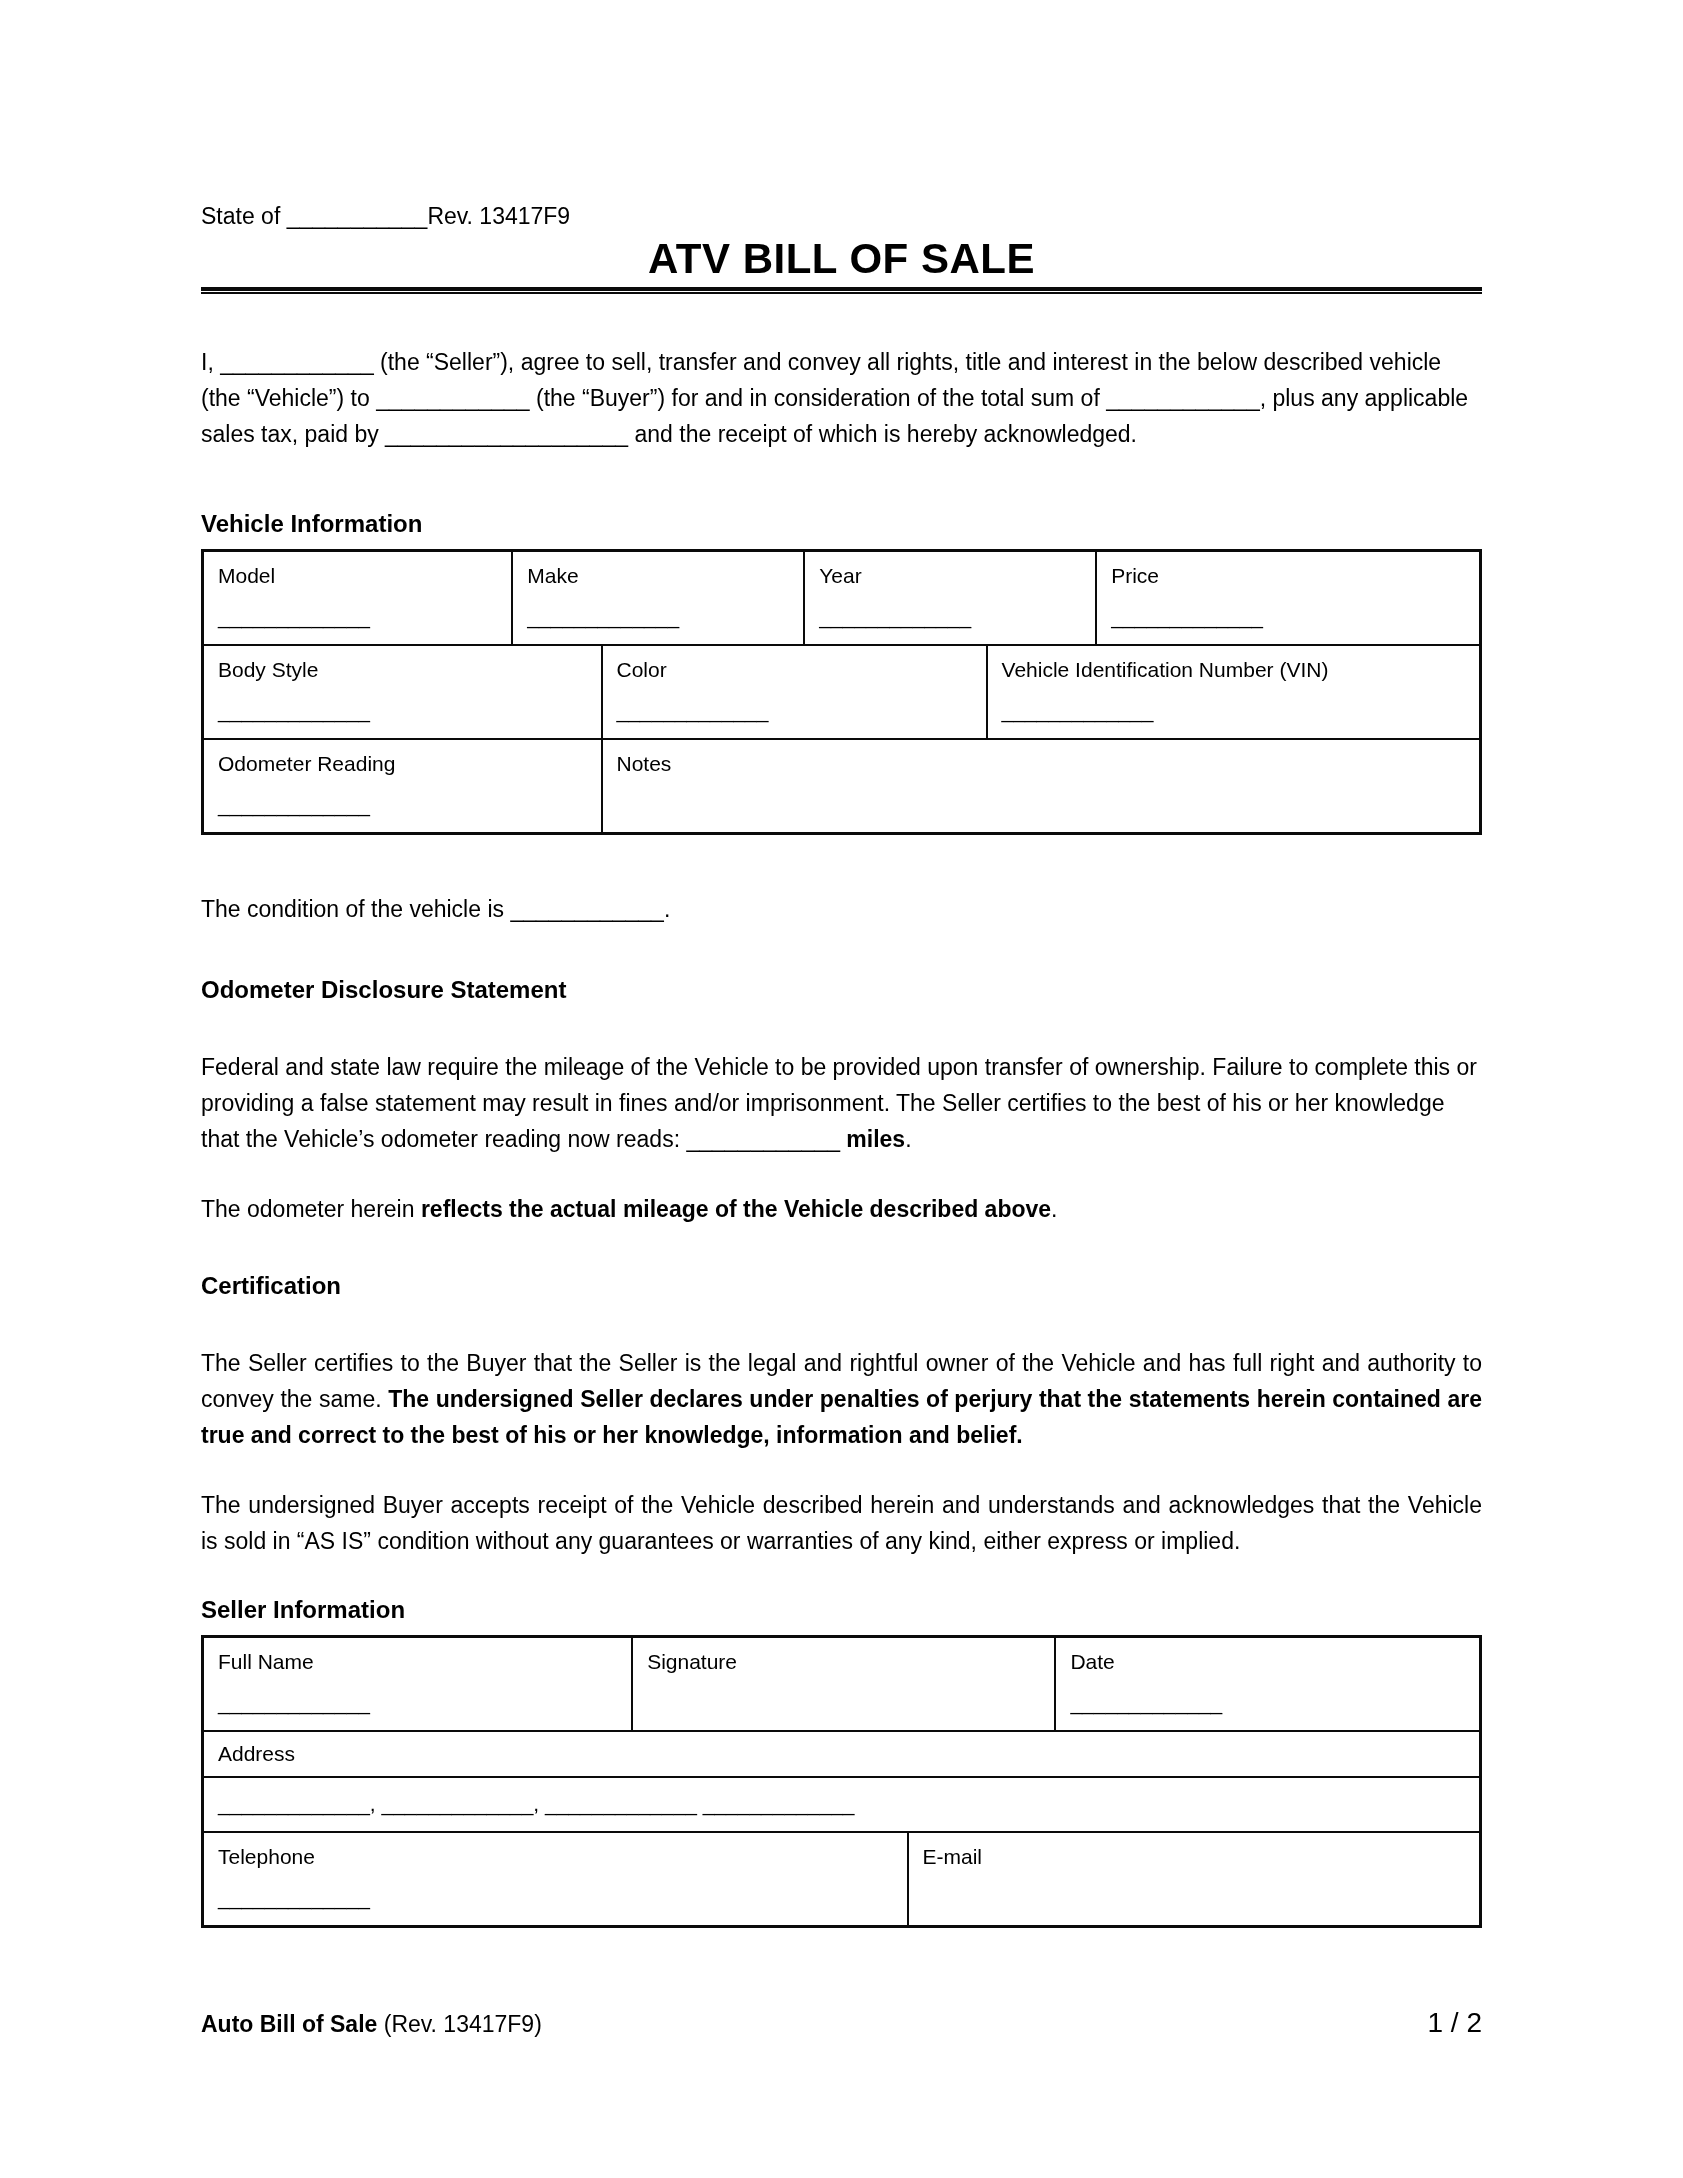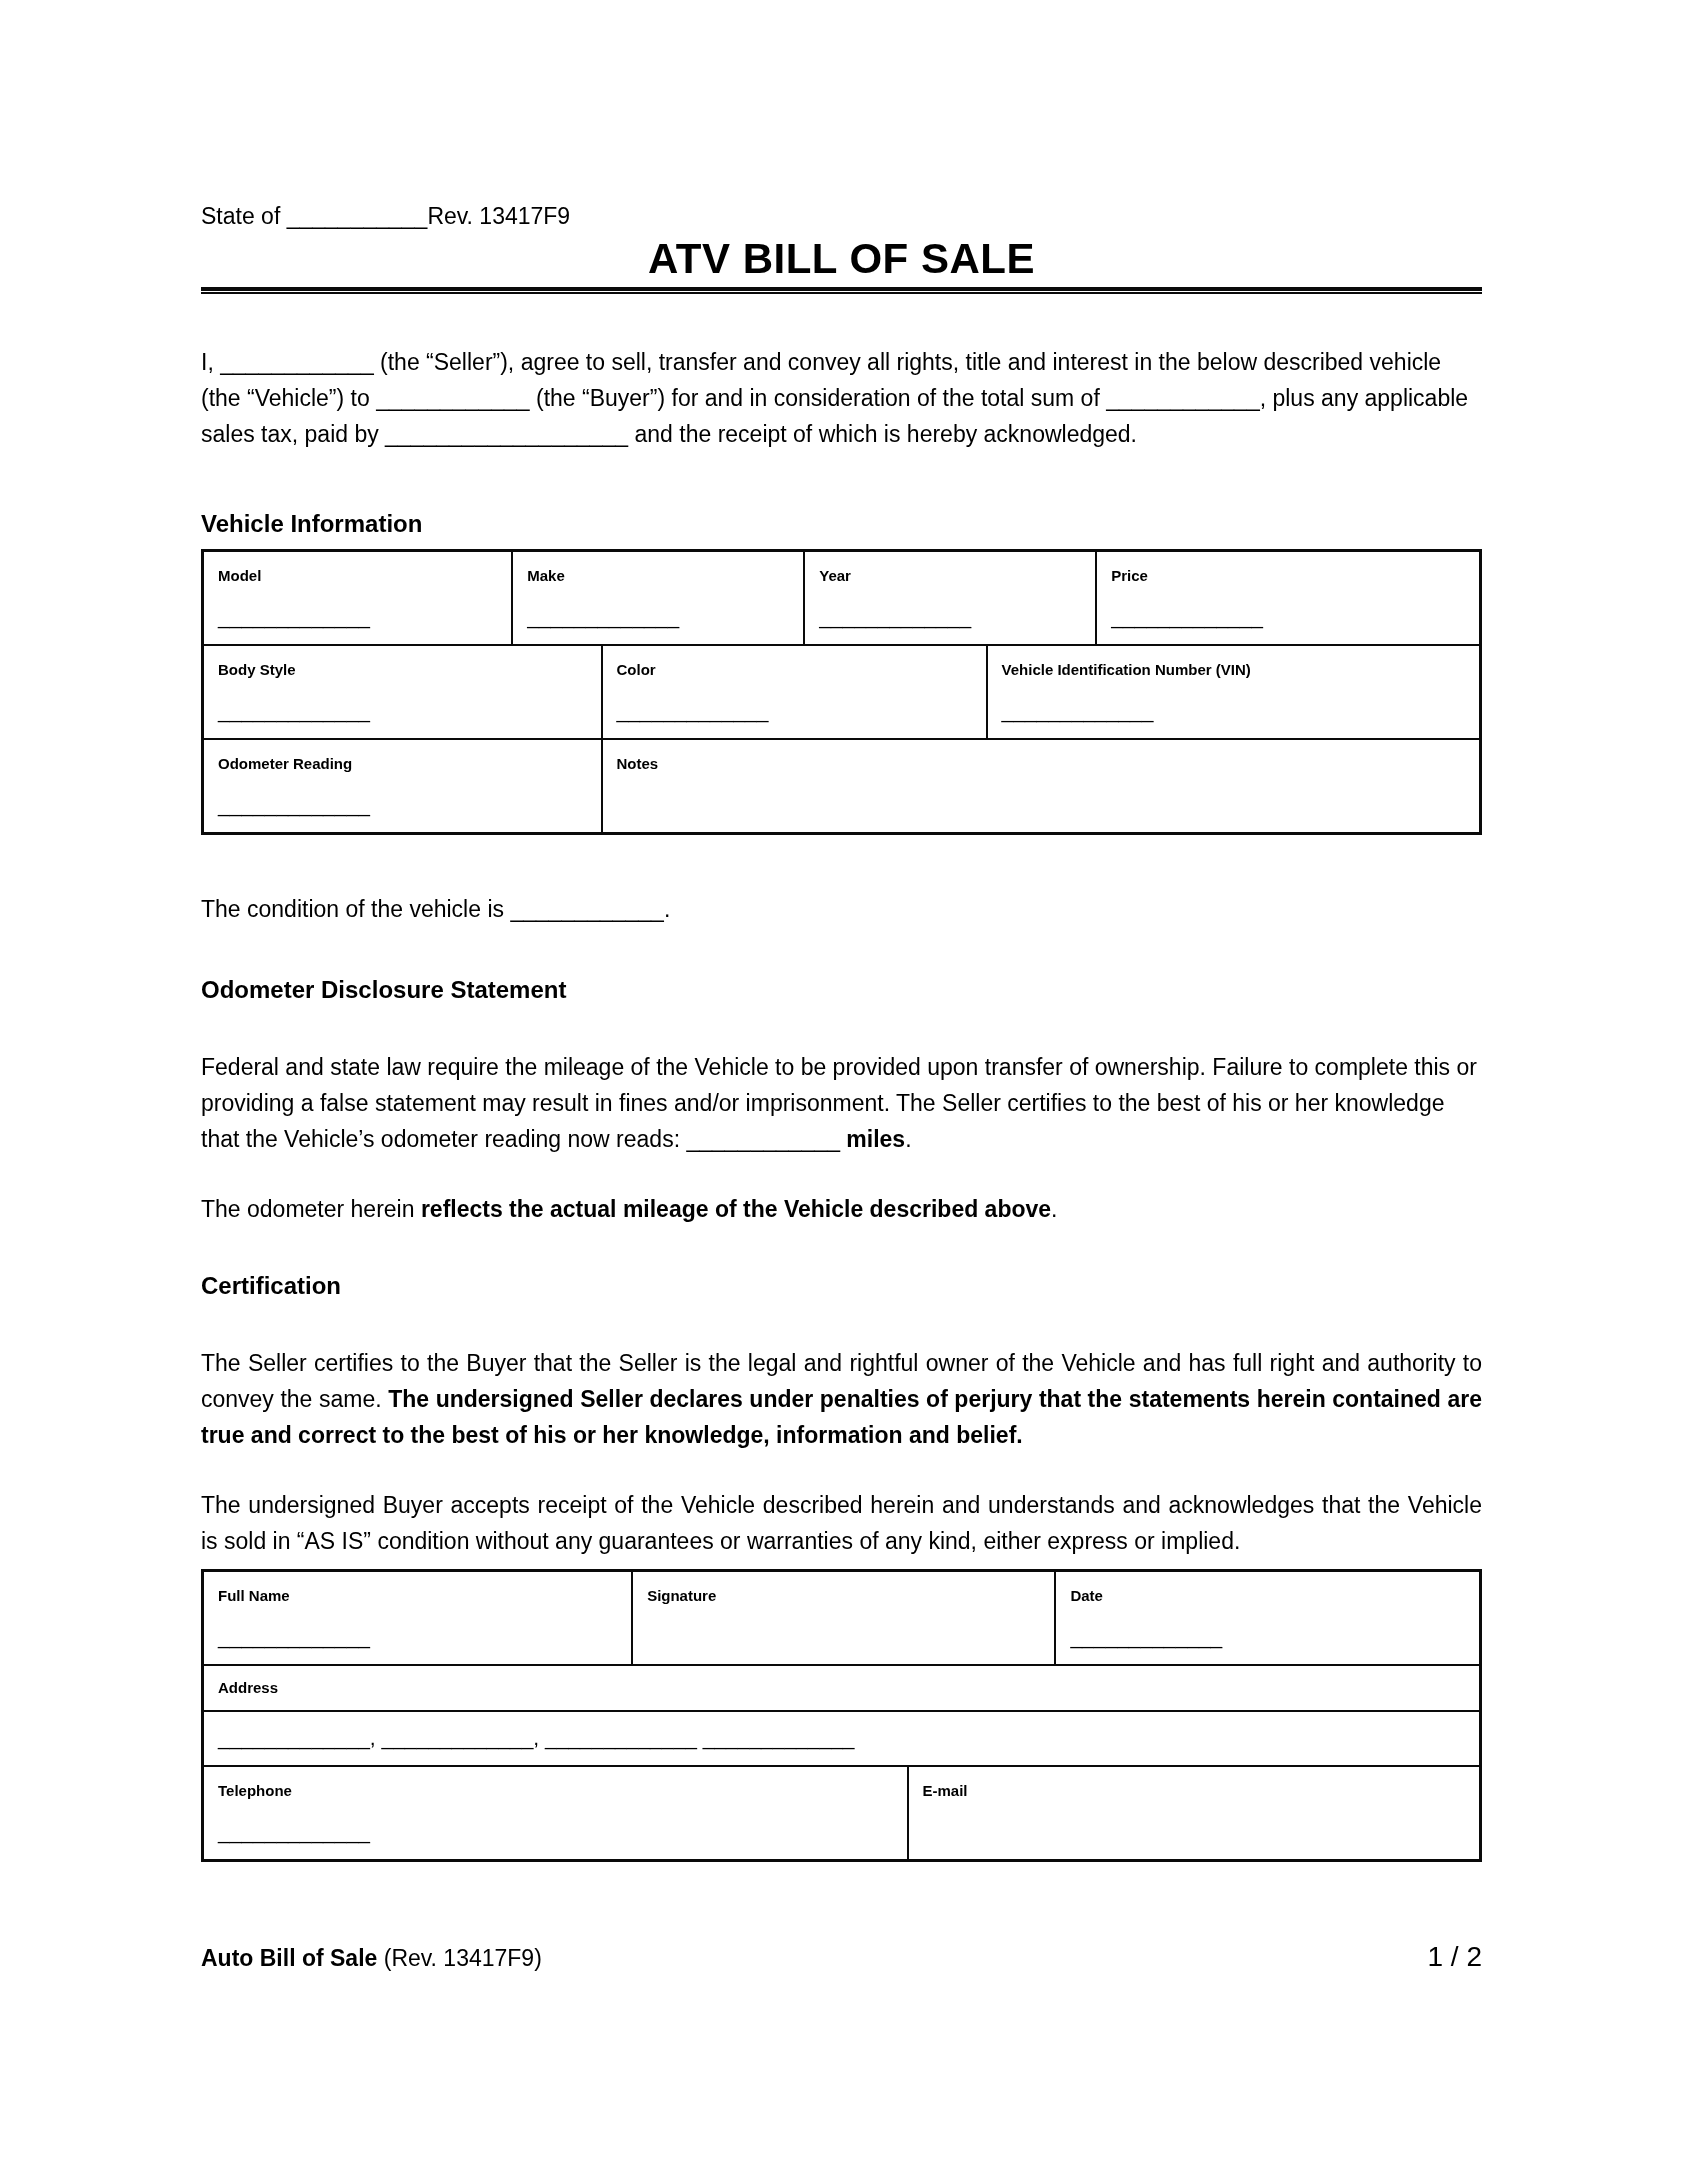--- a/index.html
+++ b/index.html
@@ -47,21 +47,21 @@
   .si-heading { margin-top: 36px; }
 
   .para-1 { margin-top: 44px; }
   .para-2 { margin-top: 34px; }
 
   .tbl { margin-top: 10px; border: 3px solid #0a0a0a; }
   .tr { display: grid; border-top: 2px solid #0a0a0a; }
   .tr:first-child { border-top: none; }
   .td { border-left: 2px solid #0a0a0a; padding: 10px 14px 14px 14px; }
   .td:first-child { border-left: none; }
-  .lab { font-size: 15px; line-height: 27px; font-weight: bold; }
+  .lab { font-size: 21px; line-height: 27px; }
   .blank { font-size: 21px; line-height: 27px; margin-top: 14px; min-height: 27px; }
 
   .vi-r1 { grid-template-columns: 24.1% 22.9% 22.9% 30.1%; }
   .vi-r2 { grid-template-columns: 31.1% 30.2% 38.7%; }
   .vi-r3 { grid-template-columns: 31.1% 68.9%; }
 
   .si-r1 { grid-template-columns: 33.5% 33.2% 33.3%; }
   .si-addr-label-row { grid-template-columns: 100%; }
   .si-addr-label-row .td { padding: 8px 14px 9px 14px; }
   .si-addr-blank-row { grid-template-columns: 100%; }
@@ -150,20 +150,21 @@
   <p class="body-text para-1"><span>Federal and state law require the mileage of the Vehicle to be provided upon transfer of ownership. Failure to complete this or providing a false statement may result in fines and/or imprisonment. The Seller certifies to the best of his or her knowledge that the Vehicle’s odometer reading now reads: ____________ </span><strong>miles</strong><span>.</span></p>
 
   <p class="body-text para-2"><span>The odometer herein </span><strong>reflects the actual mileage of the Vehicle described above</strong><span>.</span></p>
 
   <h2 class="section-heading cert-heading">Certification</h2>
 
   <p class="body-text para-1 justify"><span>The Seller certifies to the Buyer that the Seller is the legal and rightful owner of the Vehicle and has full right and authority to convey the same. </span><strong>The undersigned Seller declares under penalties of perjury that the statements herein contained are true and correct to the best of his or her knowledge, information and belief.</strong></p>
 
   <p class="body-text para-2 justify">The undersigned Buyer accepts receipt of the Vehicle described herein and understands and acknowledges that the Vehicle is sold in “AS IS” condition without any guarantees or warranties of any kind, either express or implied.</p>
 
+  <h2 class="section-heading si-heading">Seller Information</h2>
 
   <div class="tbl">
     <div class="tr si-r1">
       <div class="td">
         <div class="lab">Full Name</div>
         <div class="blank">_____________</div>
       </div>
       <div class="td">
         <div class="lab">Signature</div>
         <div class="blank"></div>

